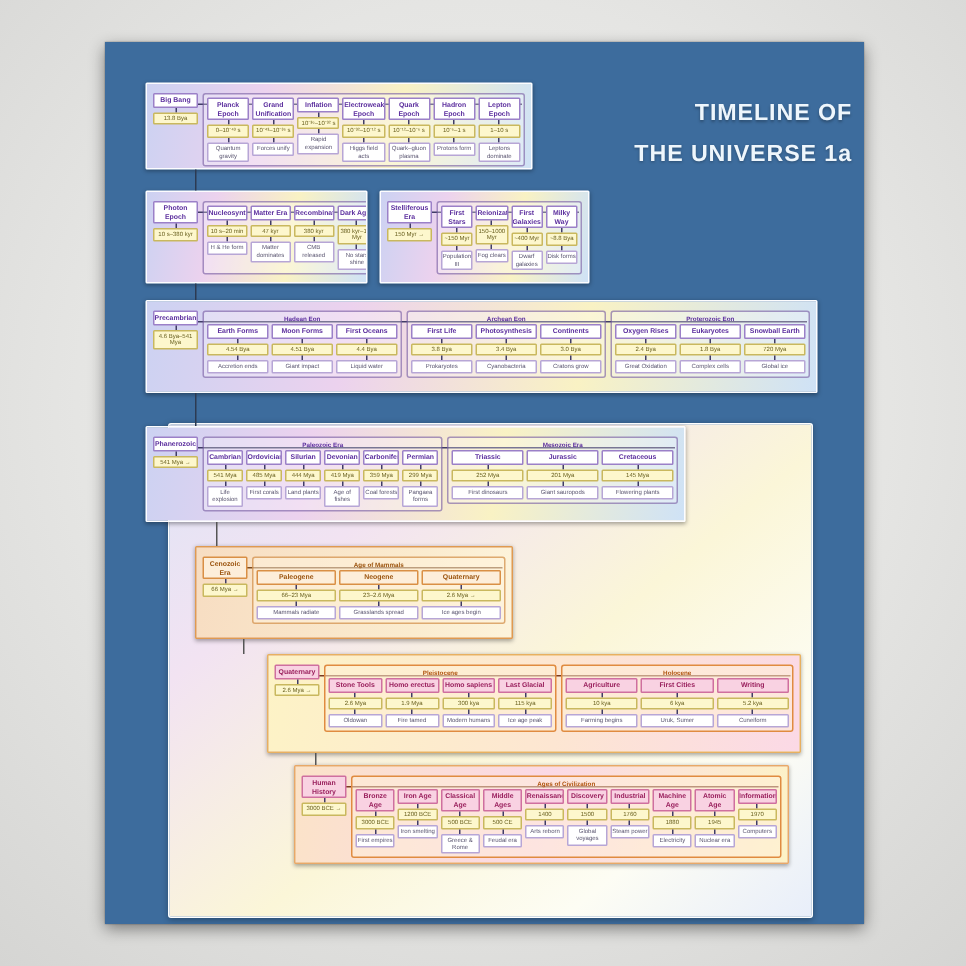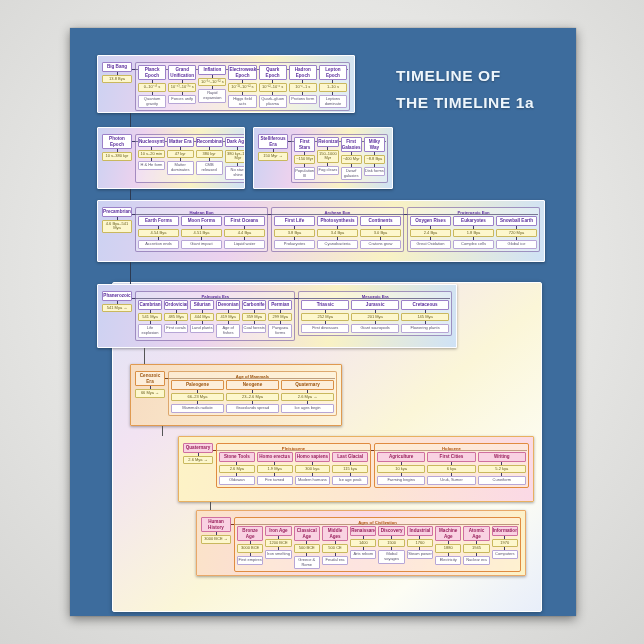--- a/index.html
+++ b/index.html
@@ -10,21 +10,21 @@
     position:relative;
   }
   .poster{
     position:absolute;left:70px;top:28px;width:506px;height:588px;
     background:#3d6c9d;
     box-shadow:0 3px 10px rgba(0,0,0,.45), 0 0 1px rgba(0,0,0,.4);
   }
   .title{
     position:absolute;left:326px;top:34px;width:172px;
     color:#eef6fc;font-weight:bold;font-size:15.5px;letter-spacing:.6px;
-    line-height:1.75;text-shadow:0 1px 2px rgba(0,0,0,.3);
+    line-height:1.75;text-shadow:0 1px 2px rgba(0,0,0,.3);text-align:right;
   }
   
   .strip{
     position:absolute;display:flex;align-items:flex-start;gap:3px;
     padding:6px 4px 4px;border:1px solid #fdfdff;border-radius:1px;
     box-shadow:0 1px 3px rgba(0,0,0,.35);
     background:linear-gradient(100deg,#ccd2f2 0%,#ecd2ee 30%,#f9f2c4 65%,#cfe2f6 100%);
     overflow:hidden;
   }
   .strip::before{
@@ -85,21 +85,21 @@
   .c5{left:92px;top:398px;height:10px;z-index:3;background:#555}
   .c6{left:140px;top:474px;height:8px;z-index:3;background:#555}
 </style>
 </head>
 <body>
 
 <div class="poster">
 
   <div class="title">
     <div>TIMELINE OF</div>
-    <div>THE TIMELINE 1a</div>
+    <div>THE UNIVERSE 1a</div>
   </div>
 
   <div class="strip s1">
       <div class="col lead">
         <div class="box tbox">Big Bang</div>
         <div class="vline"></div>
         <div class="box dbox">13.8 Bya</div>
       </div>
       <div class="group">
         <div class="cols">

